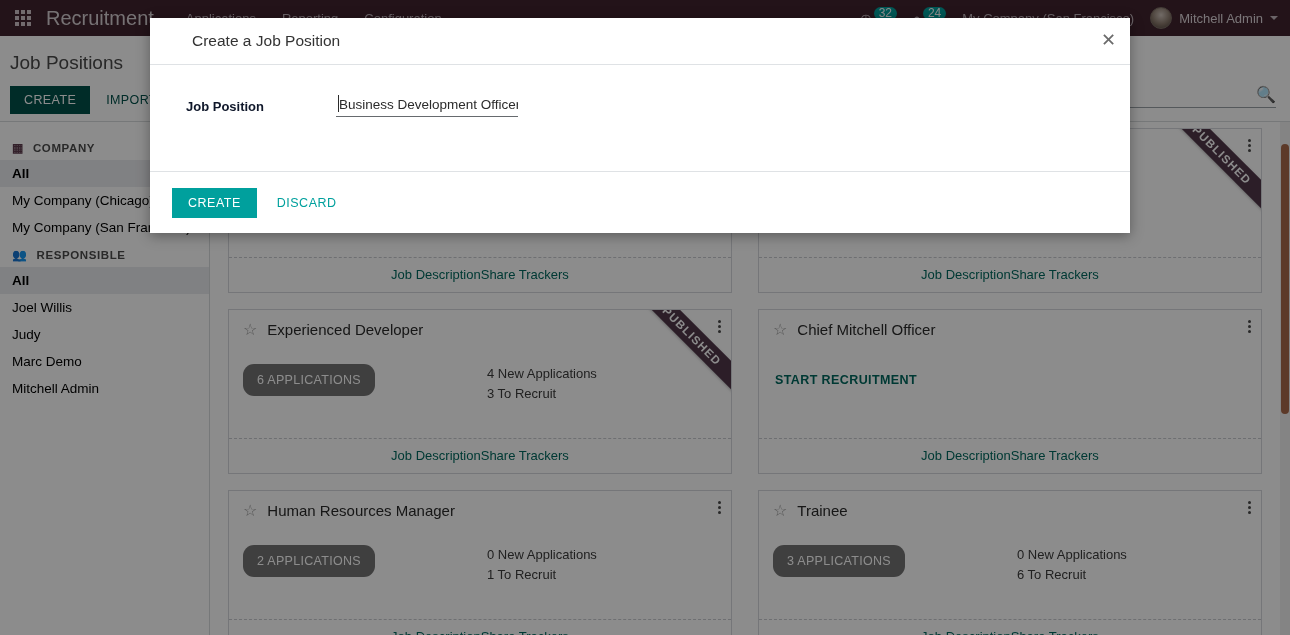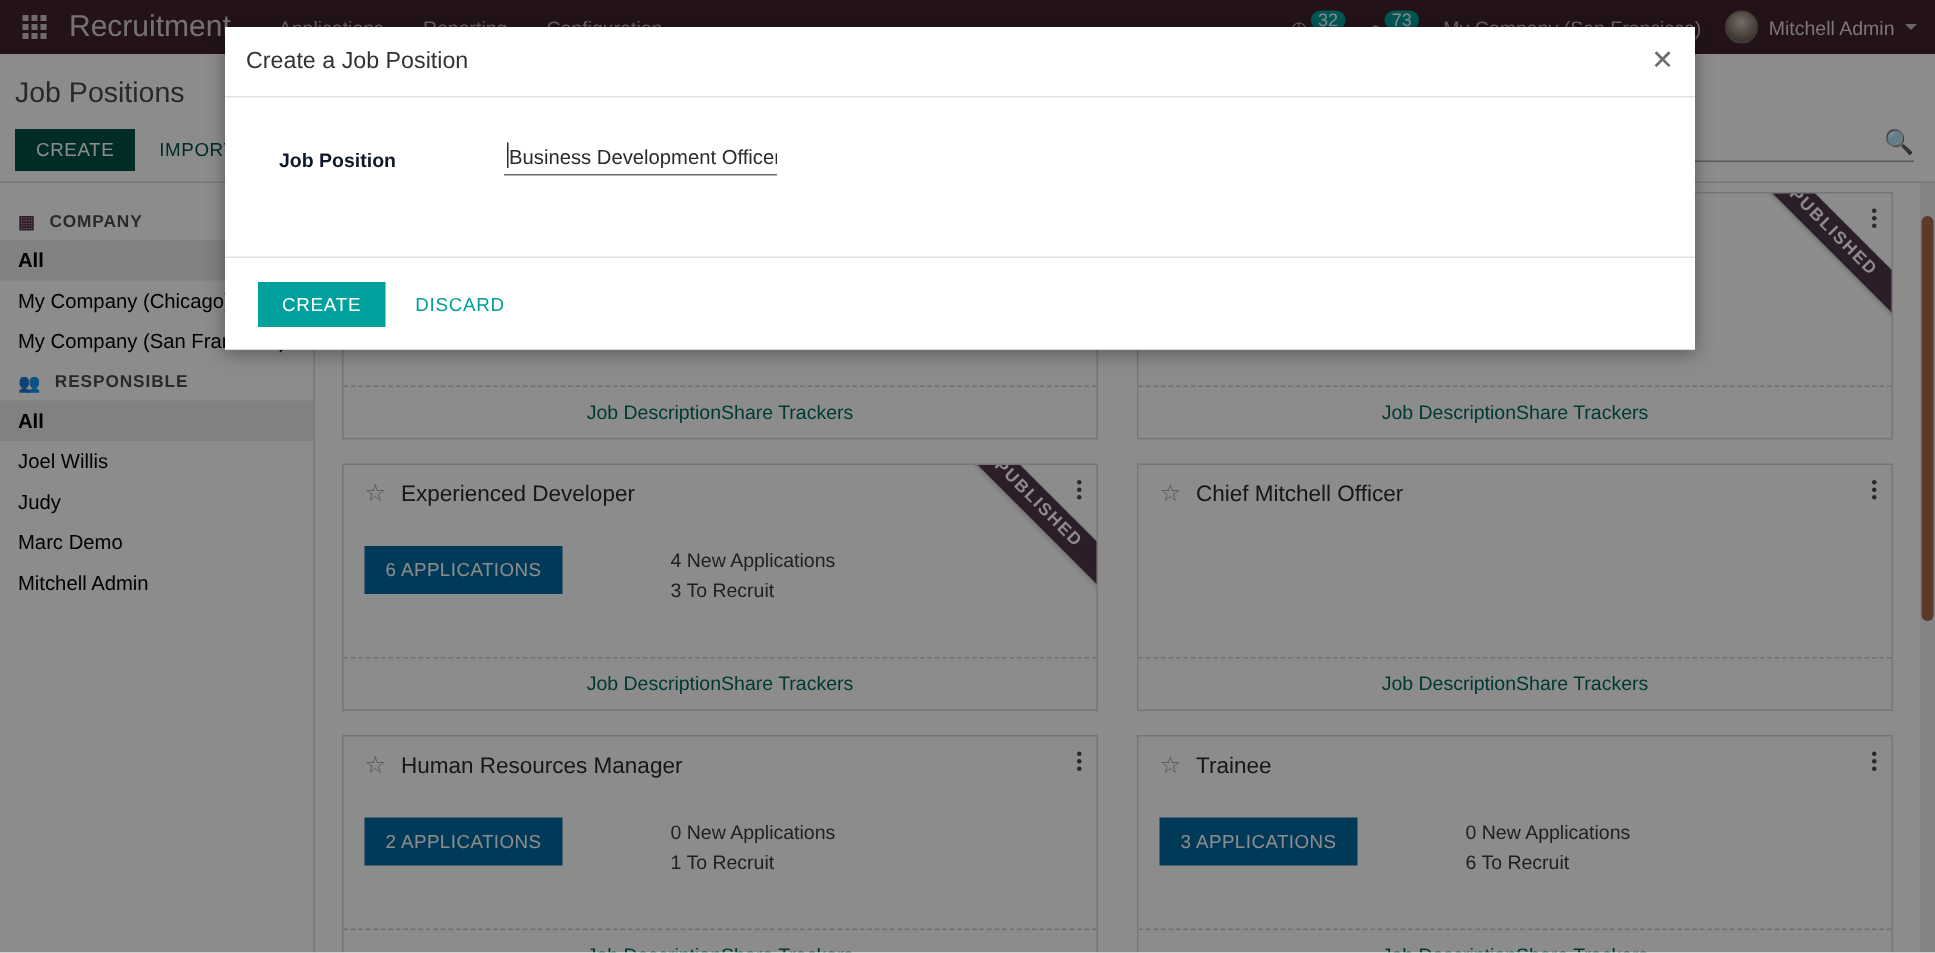--- a/index.html
+++ b/index.html
@@ -144,29 +144,29 @@
   .kcard-head { display: flex; align-items: center; gap: 10px; }
   .star-icon { font-size: 16px; color: #9b9b9b; cursor: pointer; line-height: 1; }
   .kcard-title { font-size: 15px; font-weight: 400; color: #2b2b2b; }
   .kebab {
     position: absolute; right: 10px; top: 10px;
     display: flex; flex-direction: column; gap: 2px; cursor: pointer; z-index: 4;
   }
   .kebab i { width: 3px; height: 3px; background: #4a4a4a; border-radius: 50%; display: block; }
   .kcard-mid { display: flex; margin-top: 26px; align-items: flex-start; }
   .app-badge {
-    background: #0369a1; color: #ffffff;
+    background: #737373; color: #ffffff;
     font-size: 12.5px; letter-spacing: .3px;
-    padding: 9px 14px; cursor: pointer; white-space: nowrap;
+    padding: 9px 14px; cursor: pointer; white-space: nowrap; border-radius: 11px;
   }
   .start-recruit {
     color: #00695f; font-size: 12.5px; font-weight: 700;
     letter-spacing: .4px; cursor: pointer; padding: 9px 0 9px 2px;
   }
-  .kstats { margin-left: 72px; font-size: 13px; color: #3b3b3b; line-height: 20px; }
+  .kstats { margin-left: 112px; font-size: 13px; color: #3b3b3b; line-height: 20px; }
   .kcard-foot {
     border-top: 1px dashed #c8cbcf;
     display: flex; justify-content: center;
     padding: 9px 14px 10px 14px;
     font-size: 13px;
   }
   .kcard-foot a { color: #00695f; text-decoration: none; cursor: pointer; }
   .ribbon {
     position: absolute; right: -46px; top: 16px;
     width: 170px; text-align: center;
@@ -202,21 +202,21 @@
     z-index: 60;
     box-shadow: 0 3px 12px rgba(0,0,0,.35);
     display: flex; flex-direction: column;
   }
   .modal-header {
     height: 47px; position: relative;
     border-bottom: 1px solid #dfe2e5;
     display: flex; align-items: center;
     padding: 0 14px;
   }
-  .modal-title { font-size: 15.5px; color: #333333; }
+  .modal-title { font-size: 15.5px; color: #333333; margin-left: 28px; }
   .modal-close {
     position: absolute; right: 14px; top: 13px;
     font-size: 18px; color: #6b6b6b;
     background: none; border: none; cursor: pointer; line-height: 1;
   }
   .modal-body { flex: 1; padding: 30px 0 0 0; background: #ffffff; }
   .field-row { display: flex; align-items: center; }
   .field-label {
     width: 150px; margin-left: 36px;
     font-size: 13px; font-weight: 700; color: #0f172a;
@@ -279,21 +279,21 @@
         <span>Reporting</span>
         <span>Configuration</span>
       </div>
       <div class="navbar-right">
         <div class="nav-counter">
           <span class="gl">◴</span>
           <span class="nav-badge">32</span>
         </div>
         <div class="nav-counter">
           <span class="gl">●</span>
-          <span class="nav-badge">73</span>
+          <span class="nav-badge">24</span>
         </div>
         <div class="company-name">My Company (San Francisco)</div>
         <div class="user-area">
           <div class="avatar"></div>
           <span class="user-name">Mitchell Admin</span>
           <span class="caret-down"></span>
         </div>
       </div>
     </div>
 
@@ -416,20 +416,23 @@
         <div class="kcard">
           <div class="kebab">
               <i></i>
               <i></i>
               <i></i>
             </div>
           <div class="kcard-body">
             <div class="kcard-head">
               <span class="star-icon">☆</span>
               <span class="kcard-title">Chief Mitchell Officer</span>
+            </div>
+            <div class="kcard-mid">
+              <div class="start-recruit">START RECRUITMENT</div>
             </div>
           </div>
           <div class="kcard-foot">
             <a>Job Description</a>
             <a>Share Trackers</a>
           </div>
         </div>
 
         <div class="kcard">
           <div class="kebab">

